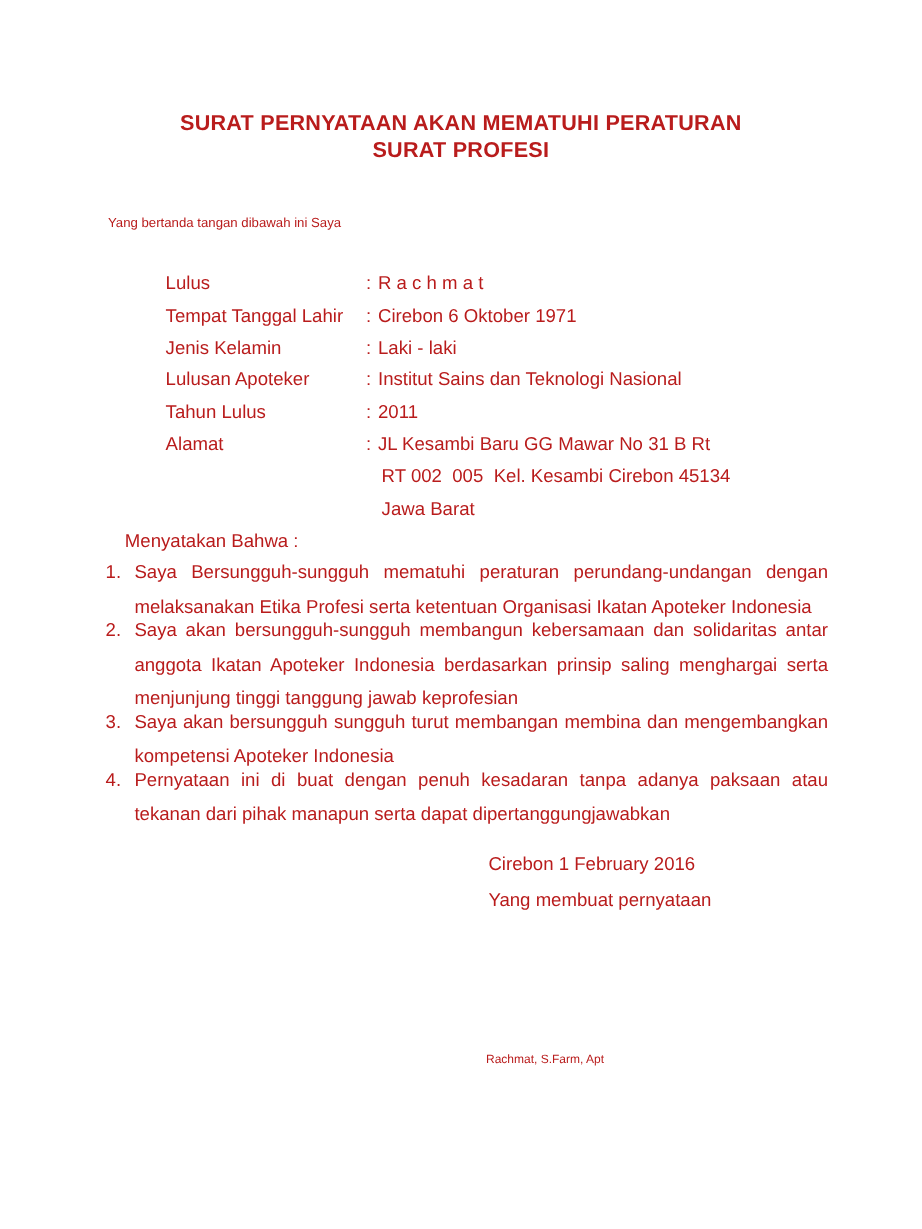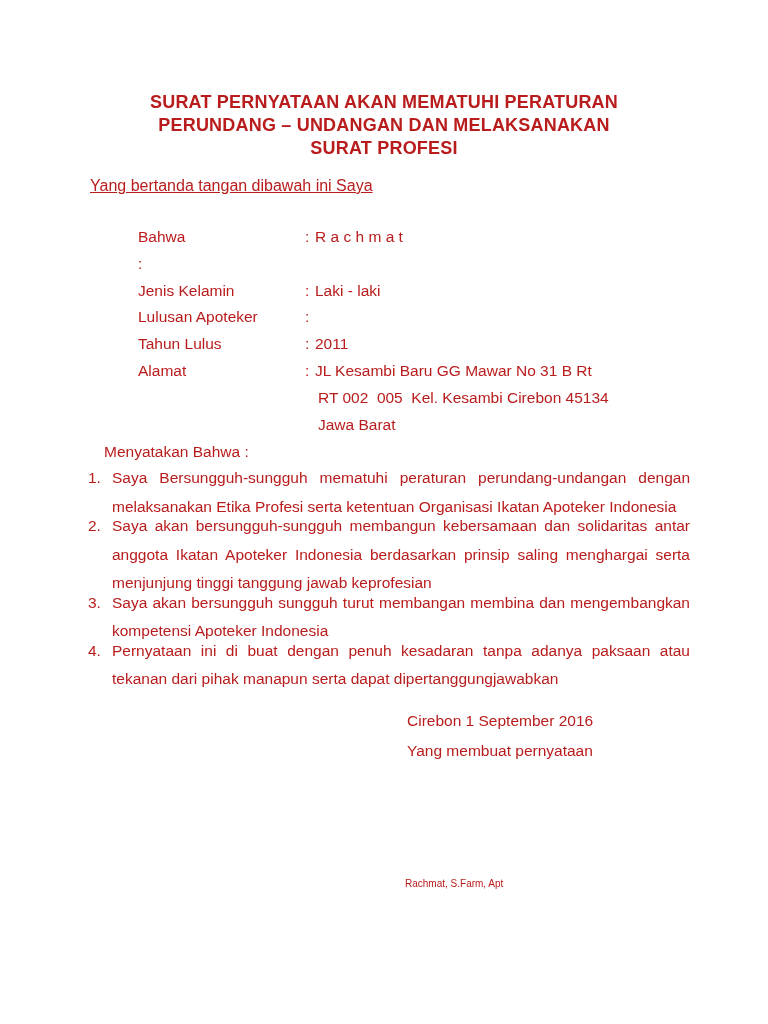--- a/index.html
+++ b/index.html
@@ -19,23 +19,22 @@
     width: 768px;
     text-align: center;
     font-weight: bold;
     font-size: 18px;
     line-height: 23px;
     letter-spacing: 0.2px;
   }
   .intro {
     position: absolute;
     left: 90px; top: 176px;
-    font-size: 16px;
+    font-size: 11px;
     line-height: 20px;
-    text-decoration: underline;
   }
   .details {
     position: absolute;
     left: 138px; top: 224px;
     font-size: 15.5px;
   }
   .drow { display: flex; height: 26.8px; line-height: 26.8px; }
   .dlabel { width: 167px; }
   .dcolon { width: 10px; }
   .dvalue { white-space: pre-wrap; }
@@ -70,43 +69,45 @@
     line-height: 20px;
   }
 </style>
 </head>
 <body>
 
 <div class="page">
 
   <div class="doc-title">
     <div>SURAT PERNYATAAN AKAN MEMATUHI PERATURAN</div>
-    <div>PERUNDANG – UNDANGAN DAN MELAKSANAKAN</div>
     <div>SURAT PROFESI</div>
   </div>
 
   <div class="intro">Yang bertanda tangan dibawah ini Saya</div>
 
   <div class="details">
     <div class="drow">
-      <span class="dlabel">Bahwa</span>
+      <span class="dlabel">Lulus</span>
       <span class="dcolon">:</span>
       <span class="dvalue">R a c h m a t</span>
     </div>
     <div class="drow">
+      <span class="dlabel">Tempat Tanggal Lahir</span>
       <span class="dcolon">:</span>
+      <span class="dvalue">Cirebon 6 Oktober 1971</span>
     </div>
     <div class="drow">
       <span class="dlabel">Jenis Kelamin</span>
       <span class="dcolon">:</span>
       <span class="dvalue">Laki - laki</span>
     </div>
     <div class="drow">
       <span class="dlabel">Lulusan Apoteker</span>
       <span class="dcolon">:</span>
+      <span class="dvalue">Institut Sains dan Teknologi Nasional</span>
     </div>
     <div class="drow">
       <span class="dlabel">Tahun Lulus</span>
       <span class="dcolon">:</span>
       <span class="dvalue">2011</span>
     </div>
     <div class="drow">
       <span class="dlabel">Alamat</span>
       <span class="dcolon">:</span>
       <span class="dvalue">JL Kesambi Baru GG Mawar No 31 B Rt</span>
@@ -134,19 +135,19 @@
       <span class="inum">3.</span>
       <span class="itext">Saya akan bersungguh sungguh turut membangan membina dan mengembangkan kompetensi Apoteker Indonesia</span>
     </div>
     <div class="item">
       <span class="inum">4.</span>
       <span class="itext">Pernyataan ini di buat dengan penuh kesadaran tanpa adanya paksaan atau tekanan dari pihak manapun serta dapat dipertanggungjawabkan</span>
     </div>
   </div>
 
   <div class="closing">
-    <div>Cirebon 1 September 2016</div>
+    <div>Cirebon 1 February 2016</div>
     <div>Yang membuat pernyataan</div>
   </div>
 
   <div class="signer">Rachmat, S.Farm, Apt</div>
 
 </div>
 
 </body></html>

